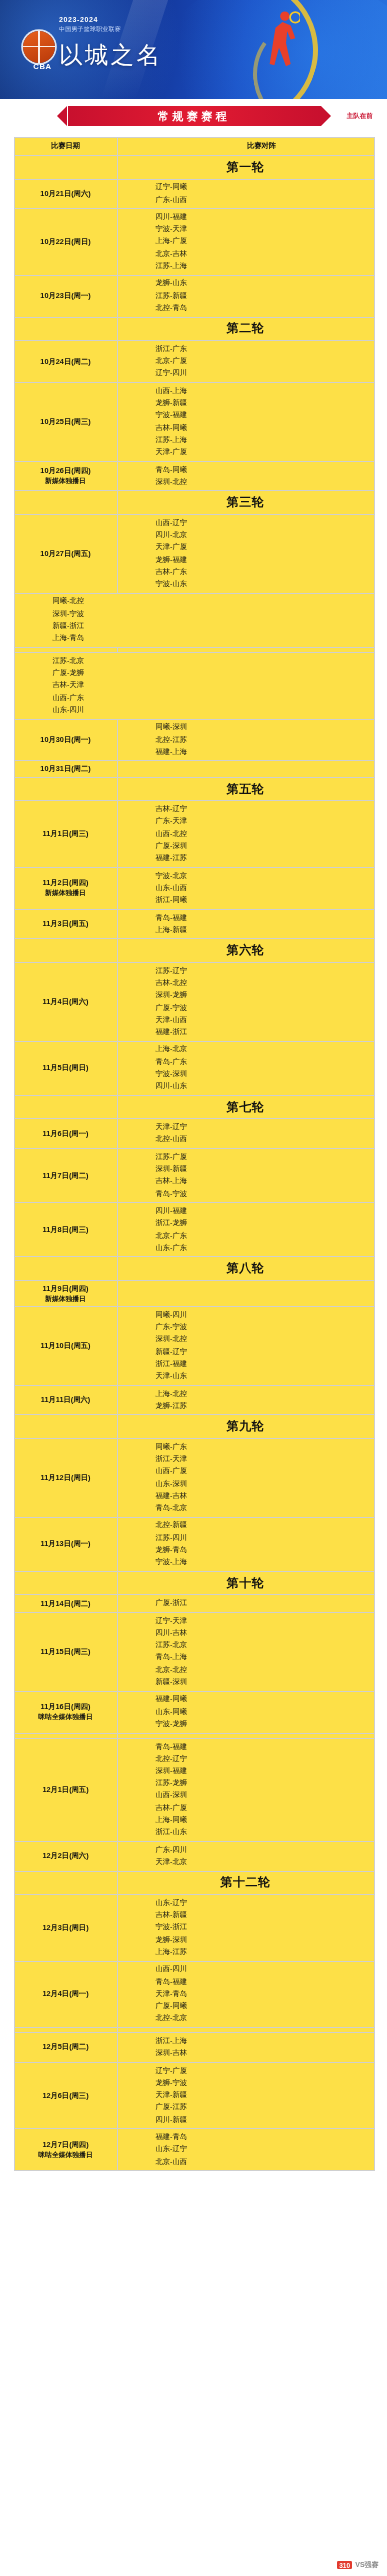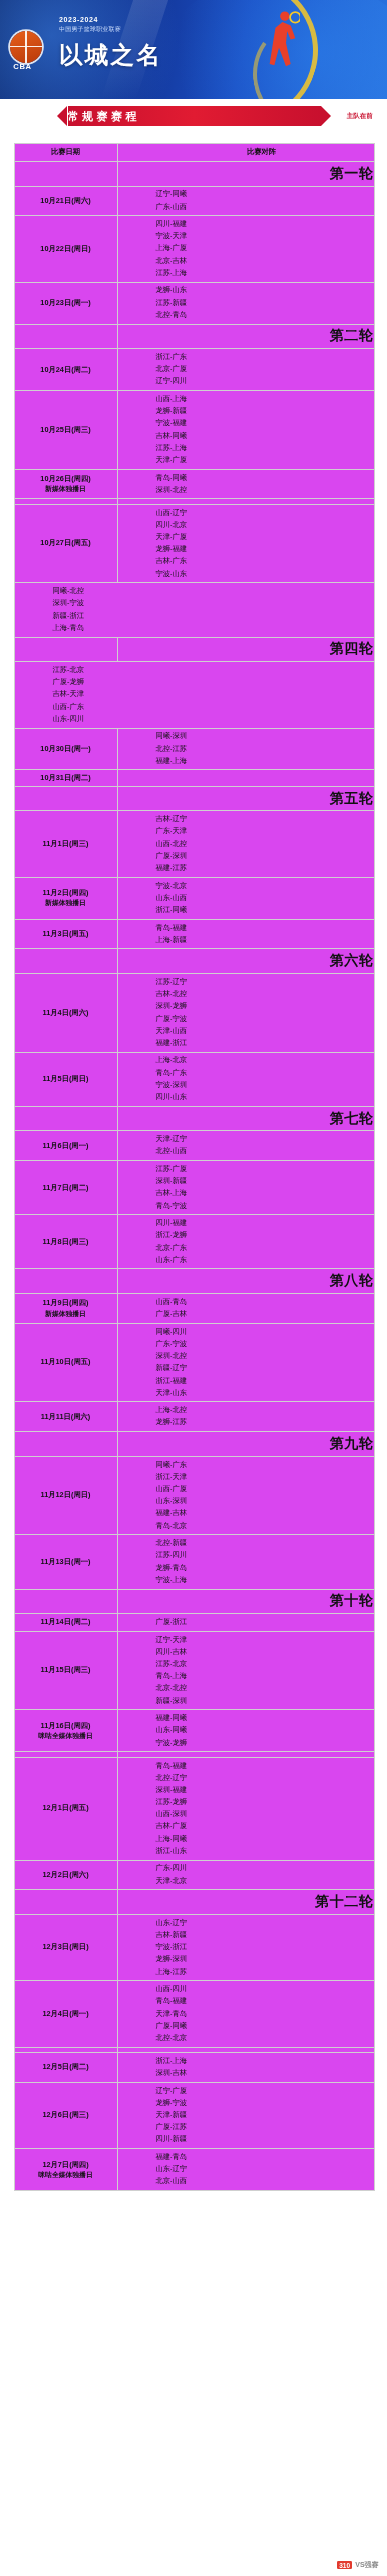--- a/index.html
+++ b/index.html
@@ -58,23 +58,23 @@
     position: absolute; left: 117px; top: 0;
     width: 35px; height: 99px;
     background: linear-gradient(180deg, rgba(255,255,255,.12), rgba(255,255,255,0));
     transform: skewX(-18deg);
   }
   .hero .player {
     position: absolute; right: 88px; top: 8.2px;
     width: 35px; height: 70px;
   }
   .cba-logo {
-    position: absolute; left: 3px; top: 23.5px;
+    position: absolute; left: 23px; top: 23.5px;
     width: 39px; height: 46px;
-    display: flex; align-items: center; justify-content: flex-end;
+    display: flex; align-items: center; justify-content: flex-start;
   }
   .cba-ball {
     width: 32px; height: 32px; border-radius: 50%;
     background: linear-gradient(160deg, #e8601c, #b8390a);
     position: relative;
     box-shadow: 0 0 0 1.8px rgba(255,255,255,.85);
   }
   .cba-ball:before, .cba-ball:after {
     content:""; position:absolute; background: rgba(255,255,255,.9);
   }
@@ -90,63 +90,63 @@
   .hero-season {
     color: #ffffff; font-size: 7px; letter-spacing: 0.6px; font-weight: bold;
   }
   .hero-sub {
     color: #cfe0ff; font-size: 5.9px; margin-top: 1.8px; letter-spacing: 0.3px;
   }
   .hero-main {
     margin-top: 4.7px;
     color: #ffffff;
     font-size: 23.5px;
-    font-weight: bold;
+    font-weight: normal;
     letter-spacing: 2.3px;
     text-shadow: 0 1.2px 3.5px rgba(0,0,0,.35);
     text-align: right;
   }
 
   
   .title-bar-wrap {
     position: relative;
     height: 34px;
     background: #ffffff;
     padding-top: 7px;
   }
   .title-bar {
     position: relative;
     margin: 0 auto;
     width: 253px;
     height: 20px;
     background: linear-gradient(90deg, #c8102e 0%, #e11b32 50%, #c8102e 100%);
-    display: flex; align-items: center; 
+    display: flex; align-items: center; justify-content: center;
   }
   .title-bar:before, .title-bar:after {
     content: ""; position: absolute; top: 0;
     border-top: 10px solid transparent;
     border-bottom: 10px solid transparent;
   }
   .title-bar:before { left: -10.6px; border-right: 10.6px solid #c8102e; }
   .title-bar:after  { right: -10.6px; border-left: 10.6px solid #c8102e; }
   .title-bar .label {
     color: #ffffff; font-size: 11px; font-weight: bold; letter-spacing: 3.5px;
   }
   .home-note {
     position: absolute; right: 15.3px; top: 13px;
     color: #c8102e; font-size: 6.5px; font-weight: bold;
   }
 
   
   .table {
-    margin: 10px auto;
+    margin: 4px auto;
     width: 361px;
     border: 0.6px solid #cfcfcf;
     border-bottom: none;
-    background: #d946ef;
+    background: #fde047;
   }
   .row {
     display: flex;
     border-bottom: 0.6px solid #cfcfcf;
     min-height: 15.3px;
   }
   .col-date {
     width: 103px;
     flex: 0 0 103px;
     border-right: 0.6px solid #cfcfcf;
@@ -170,22 +170,22 @@
     line-height: 1.5;
     padding: 0.6px 5.9px 0.6px 38px;
   }
   .round-row {
     display: flex;
     border-bottom: 0.6px solid #cfcfcf;
   }
   .round-row .col-date { border-right: 0.6px solid #cfcfcf; }
   .round-title {
     flex: 1 1 auto;
-    text-align: right;
-    font-size: 14px;
+    text-align: center;
+    font-size: 12px;
     font-weight: bold;
     color: #111;
     padding: 2.9px 0;
     letter-spacing: 0.6px;
   }
   .sub-note { font-weight: bold; font-size: 6.8px; }
 
   
   .footer-mark {
     position: absolute;
@@ -317,20 +317,21 @@
             <div>10月26日(周四)</div>
             <div class="sub-note">新媒体独播日</div>
           </div>
           <div class="col-games">
             <div class="game">青岛-同曦</div>
             <div class="game">深圳-北控</div>
           </div>
         </div>
         <div class="round-row">
           <div class="col-date"></div>
+          <div class="round-title">第三轮</div>
         </div>
         <div class="row">
           <div class="col-date">
             <div>10月27日(周五)</div>
           </div>
           <div class="col-games">
             <div class="game">山西-辽宁</div>
             <div class="game">四川-北京</div>
             <div class="game">天津-广厦</div>
             <div class="game">龙狮-福建</div>
@@ -341,21 +342,20 @@
         <div class="row">
           <div class="col-games">
             <div class="game">同曦-北控</div>
             <div class="game">深圳-宁波</div>
             <div class="game">新疆-浙江</div>
             <div class="game">上海-青岛</div>
           </div>
         </div>
         <div class="round-row">
           <div class="col-date"></div>
-          <div class="round-title">第四轮</div>
         </div>
         <div class="row">
           <div class="col-games">
             <div class="game">江苏-北京</div>
             <div class="game">广厦-龙狮</div>
             <div class="game">吉林-天津</div>
             <div class="game">山西-广东</div>
             <div class="game">山东-四川</div>
           </div>
         </div>
@@ -474,24 +474,20 @@
           </div>
         </div>
         <div class="round-row">
           <div class="col-date"></div>
           <div class="round-title">第八轮</div>
         </div>
         <div class="row">
           <div class="col-date">
             <div>11月9日(周四)</div>
             <div class="sub-note">新媒体独播日</div>
-          </div>
-          <div class="col-games">
-            <div class="game">山西-青岛</div>
-            <div class="game">广厦-吉林</div>
           </div>
         </div>
         <div class="row">
           <div class="col-date">
             <div>11月10日(周五)</div>
           </div>
           <div class="col-games">
             <div class="game">同曦-四川</div>
             <div class="game">广东-宁波</div>
             <div class="game">深圳-北控</div>

